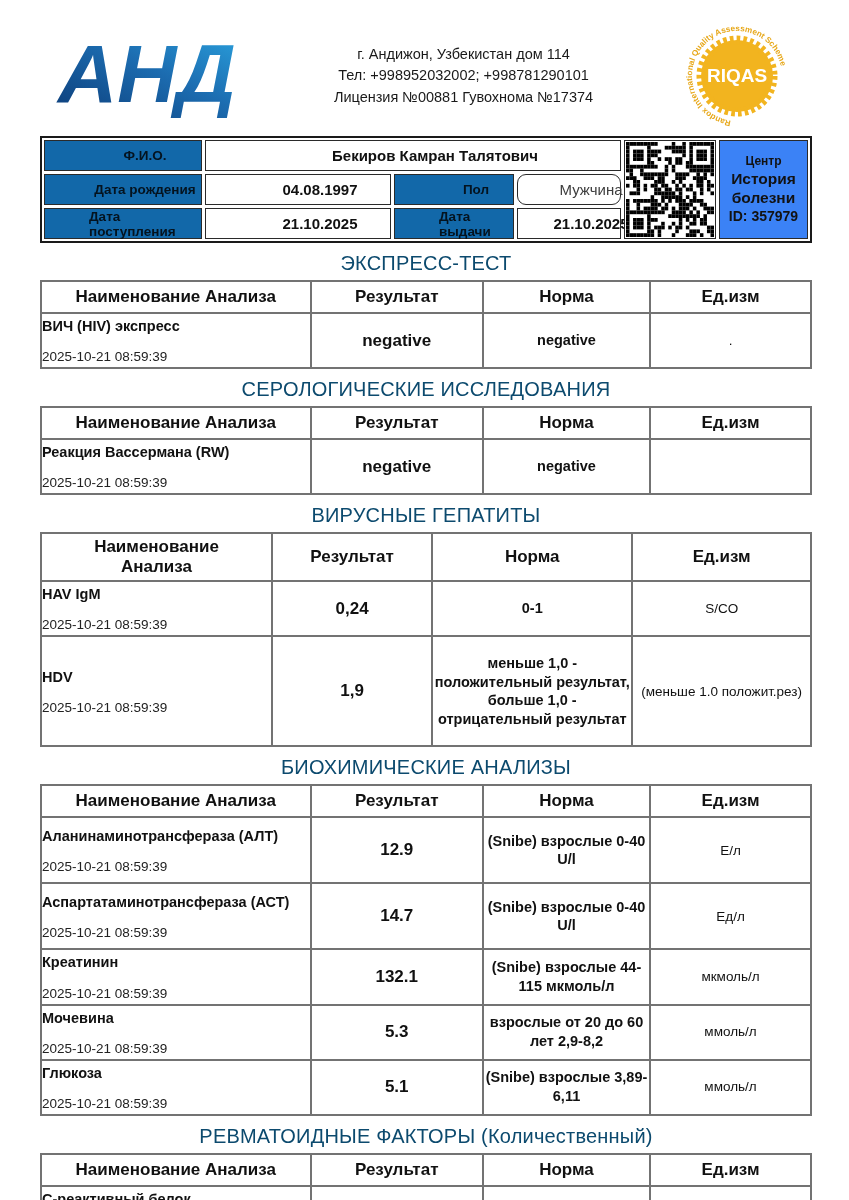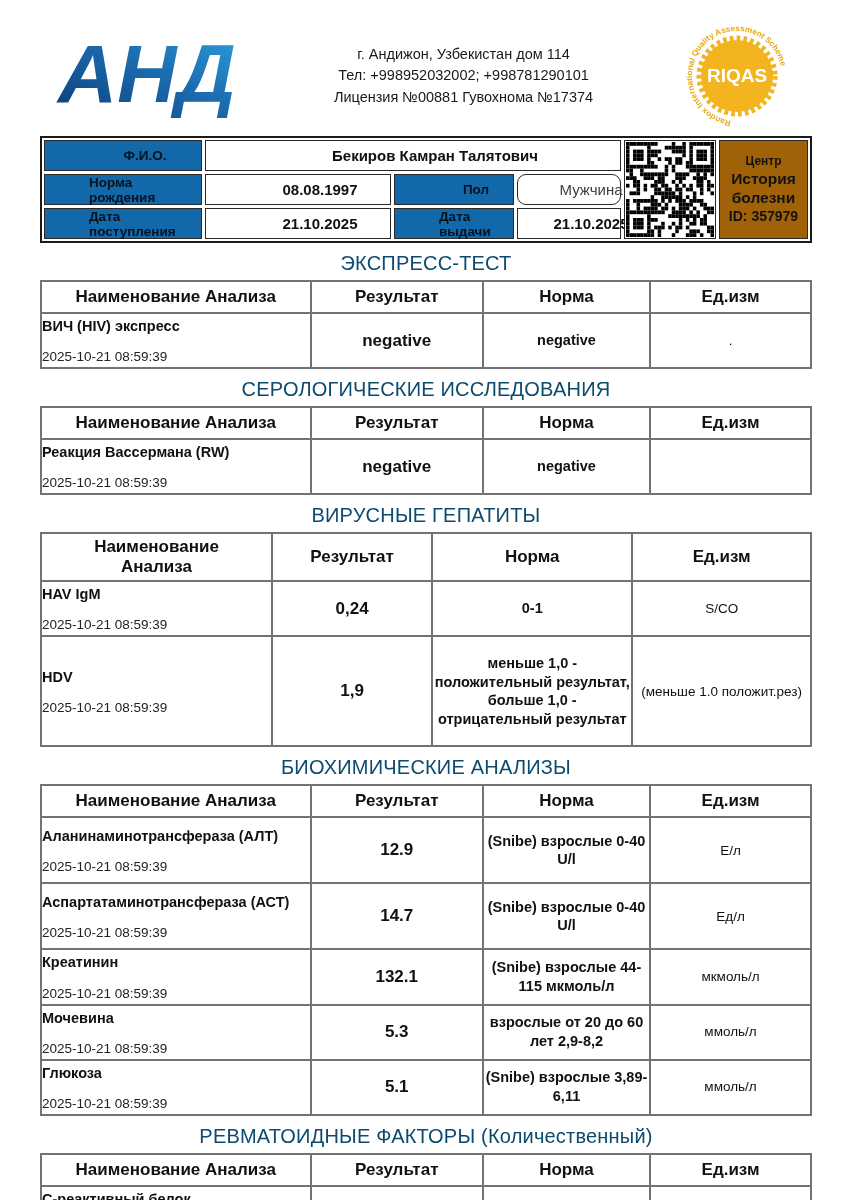--- a/index.html
+++ b/index.html
@@ -21,21 +21,21 @@
     display:grid; border:2px solid #1a1a1a; background:#fff;
     grid-template-columns:158px 186px 120px 104px 92px 1fr;
     grid-template-rows:31px 31px 31px; gap:3px; padding:2px;
   }
   .pt .cell { border:1.5px solid #2a2a2a; display:flex; align-items:center; justify-content:center; font-size:14px;padding-left:44px; }
   .pt .lbl { background:#1268a9; color:#04131f; font-weight:bold; font-size:13.5px; }
   .pt .val { background:#fff; font-weight:bold; font-size:15px; }
   .pt .val.plain { font-weight:normal; color:#3d3d3d;border-radius:9px; }
   .qr-cell { grid-column:5; grid-row:1 / span 3; border:1.5px solid #2a2a2a; background:#fff; display:flex; align-items:center; justify-content:center; padding:1px; }
   .qr-cell svg { width:100%; height:100%; }
-  .card-cell { grid-column:6; grid-row:1 / span 3; border:1.5px solid #2a2a2a; background:#a16207; display:flex; flex-direction:column; align-items:center; justify-content:center; line-height:1.25; color:#121212; }
+  .card-cell { grid-column:6; grid-row:1 / span 3; border:1.5px solid #2a2a2a; background:#3b82f6; display:flex; flex-direction:column; align-items:center; justify-content:center; line-height:1.25; color:#121212; }
   .card-cell .c1 { font-size:12px; font-weight:bold; }
   .card-cell .c2 { font-size:15.5px; font-weight:bold; }
   .card-cell .c4 { font-size:14px; font-weight:bold; }
 
   
   .stitle { text-align:center; font-size:20px; letter-spacing:0.2px; margin:9px 0 5px; color:#0c4a6e; }
 
   
   table.rt { width:100%; border-collapse:collapse; table-layout:fixed; }
   table.rt th, table.rt td { border:2px solid #737373; padding:3px 0; vertical-align:middle; }
@@ -90,22 +90,22 @@
           </text>
           <text x="64" y="58" text-anchor="middle" font-size="19" font-weight="bold" fill="#ffffff" font-family="Liberation Sans, sans-serif">RIQAS</text>
         </svg>
       </div>
     </div>
 
     <div class="pt">
       <div class="cell lbl" style="grid-column:1;grid-row:1">Ф.И.О.</div>
       <div class="cell val" style="grid-column:2 / span 3;grid-row:1">Бекиров Камран Талятович</div>
 
-      <div class="cell lbl" style="grid-column:1;grid-row:2">Норма рождения</div>
-      <div class="cell val" style="grid-column:2;grid-row:2">08.08.1997</div>
+      <div class="cell lbl" style="grid-column:1;grid-row:2">Дата рождения</div>
+      <div class="cell val" style="grid-column:2;grid-row:2">04.08.1997</div>
       <div class="cell lbl" style="grid-column:3;grid-row:2">Пол</div>
       <div class="cell val plain" style="grid-column:4;grid-row:2">Мужчина</div>
 
       <div class="cell lbl" style="grid-column:1;grid-row:3">Дата поступления</div>
       <div class="cell val" style="grid-column:2;grid-row:3">21.10.2025</div>
       <div class="cell lbl" style="grid-column:3;grid-row:3">Дата выдачи</div>
       <div class="cell val" style="grid-column:4;grid-row:3">21.10.2025</div>
 
       <div class="qr-cell" id="qr">
           <svg viewBox="0 0 100 100" preserveAspectRatio="none" fill="#000">

